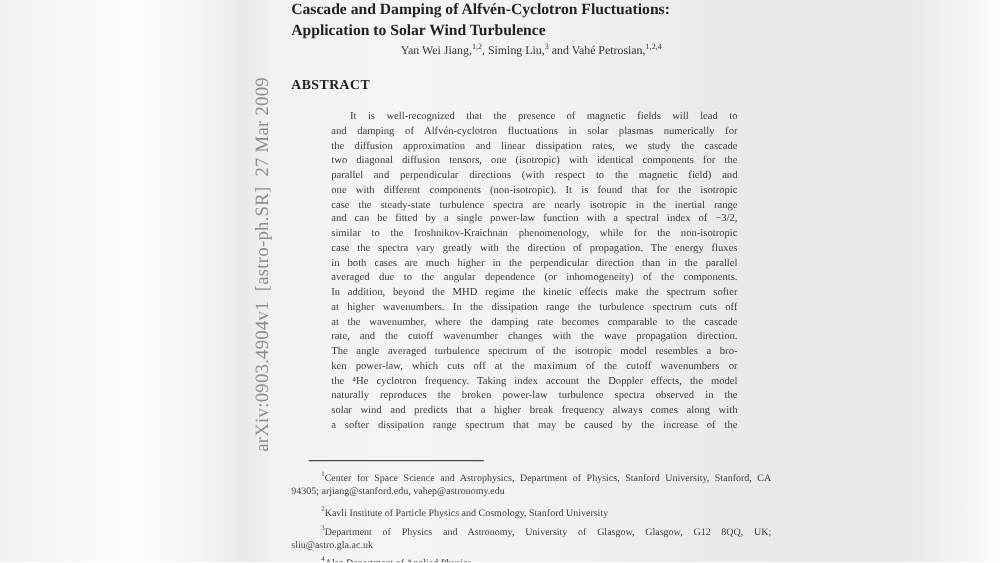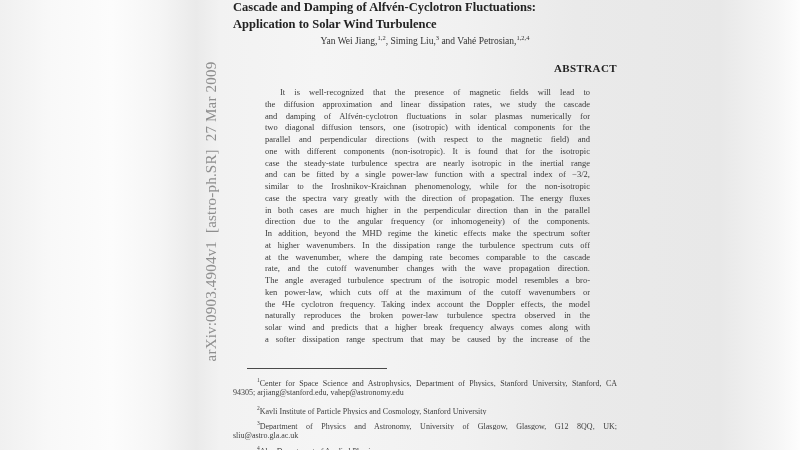--- a/index.html
+++ b/index.html
@@ -45,21 +45,21 @@
     text-align: center;
     font-size: 9.5px;
     color: #333333;
   }
   .authors sup { font-size: 6.5px; }
 
   .abstract-heading {
     position: absolute;
     left: 233px; top: 62px;
     width: 384px;
-    text-align: right;
+    text-align: left;
     font-weight: bold;
     font-size: 11px;
     letter-spacing: 0.4px;
     color: #232323;
   }
 
   .abstract {
     position: absolute;
     left: 265px; top: 87px;
     width: 325px;
@@ -113,31 +113,31 @@
     <div>Cascade and Damping of Alfvén-Cyclotron Fluctuations:</div>
     <div>Application to Solar Wind Turbulence</div>
   </div>
 
   <div class="authors"><span>Yan Wei Jiang,</span><sup>1,2</sup><span>, Siming Liu,</span><sup>3</sup><span> and Vahé Petrosian,</span><sup>1,2,4</sup></div>
 
   <div class="abstract-heading">ABSTRACT</div>
 
   <div class="abstract">
     <div class="ln indent">It is well-recognized that the presence of magnetic fields will lead to</div>
+    <div class="ln">and damping of Alfvén-cyclotron fluctuations in solar plasmas numerically for</div>
     <div class="ln">the diffusion approximation and linear dissipation rates, we study the cascade</div>
-    <div class="ln">and damping of Alfvén-cyclotron fluctuations in solar plasmas numerically for</div>
     <div class="ln">two diagonal diffusion tensors, one (isotropic) with identical components for the</div>
     <div class="ln">parallel and perpendicular directions (with respect to the magnetic field) and</div>
     <div class="ln">one with different components (non-isotropic). It is found that for the isotropic</div>
     <div class="ln">case the steady-state turbulence spectra are nearly isotropic in the inertial range</div>
     <div class="ln">and can be fitted by a single power-law function with a spectral index of −3/2,</div>
     <div class="ln">similar to the Iroshnikov-Kraichnan phenomenology, while for the non-isotropic</div>
     <div class="ln">case the spectra vary greatly with the direction of propagation. The energy fluxes</div>
     <div class="ln">in both cases are much higher in the perpendicular direction than in the parallel</div>
-    <div class="ln">direction due to the angular frequency (or inhomogeneity) of the components.</div>
+    <div class="ln">averaged due to the angular dependence (or inhomogeneity) of the components.</div>
     <div class="ln">In addition, beyond the MHD regime the kinetic effects make the spectrum softer</div>
     <div class="ln">at higher wavenumbers. In the dissipation range the turbulence spectrum cuts off</div>
     <div class="ln">at the wavenumber, where the damping rate becomes comparable to the cascade</div>
     <div class="ln">rate, and the cutoff wavenumber changes with the wave propagation direction.</div>
     <div class="ln">The angle averaged turbulence spectrum of the isotropic model resembles a bro-</div>
     <div class="ln">ken power-law, which cuts off at the maximum of the cutoff wavenumbers or</div>
     <div class="ln">the ⁴He cyclotron frequency. Taking index account the Doppler effects, the model</div>
     <div class="ln">naturally reproduces the broken power-law turbulence spectra observed in the</div>
     <div class="ln">solar wind and predicts that a higher break frequency always comes along with</div>
     <div class="ln">a softer dissipation range spectrum that may be caused by the increase of the</div>

